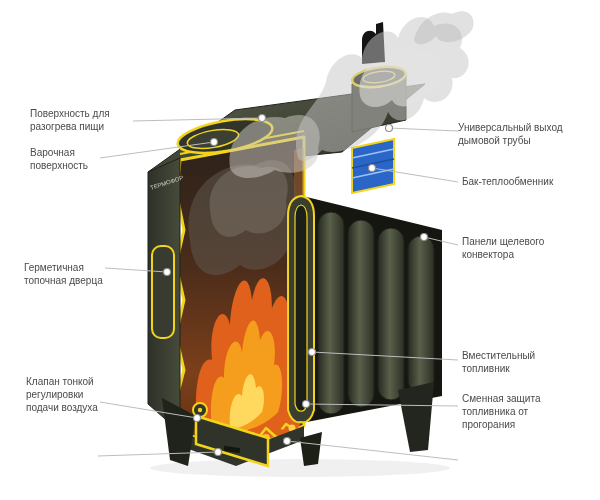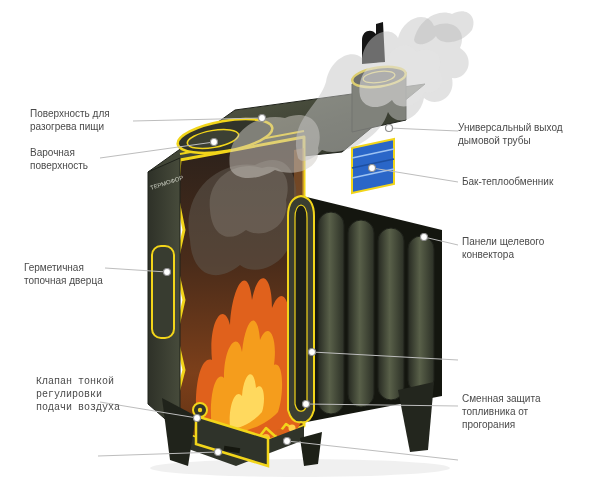--- a/index.html
+++ b/index.html
@@ -9,21 +9,21 @@
   }
   #art{position:absolute;left:0;top:0;width:600px;height:500px;}
   .lbl{
     position:absolute;font-size:10px;line-height:1.28;color:#4a4a4a;
     text-align:left;
   }
   
   .l1{left:30px;top:108px;width:95px;}
   .l2{left:30px;top:147px;width:85px;}
   .l3{left:24px;top:256px;width:100px;margin-top:6px;}
-  .l4{left:36px;top:376px;width:90px;font-family:Liberation Mono, monospace;}
+  .l4{left:26px;top:376px;width:90px;}
   .l5{left:30px;top:444px;width:90px;}
   
   .r1{left:458px;top:122px;width:125px;}
   .r2{left:462px;top:176px;width:132px;}
   .r3{left:462px;top:236px;width:105px;}
   .r4{left:462px;top:350px;width:95px;}
   .r5{left:462px;top:393px;width:95px;}
   .r6{left:462px;top:450px;width:135px;}
 </style>
 </head>
@@ -184,15 +184,16 @@
   </svg>
 
   <div class="lbl l1">Поверхность для разогрева пищи</div>
   <div class="lbl l2">Варочная поверхность</div>
   <div class="lbl l3">Герметичная топочная дверца</div>
   <div class="lbl l4">Клапан тонкой регулировки подачи воздуха</div>
 
   <div class="lbl r1">Универсальный выход дымовой трубы</div>
   <div class="lbl r2">Бак-теплообменник</div>
   <div class="lbl r3">Панели щелевого конвектора</div>
+  <div class="lbl r4">Вместительный топливник</div>
   <div class="lbl r5">Сменная защита топливника от прогорания</div>
 
 </div>
 
 </body></html>

